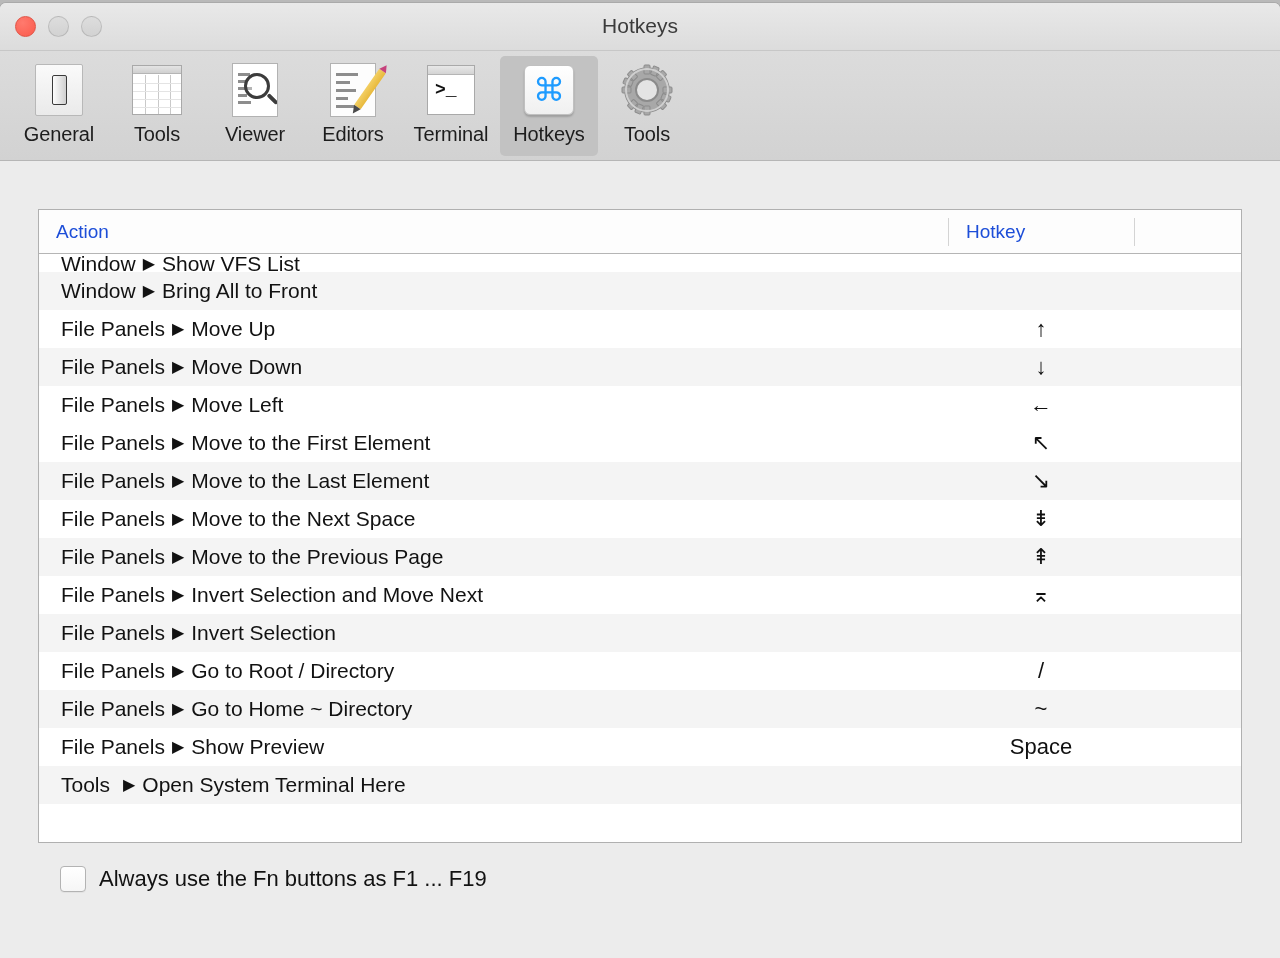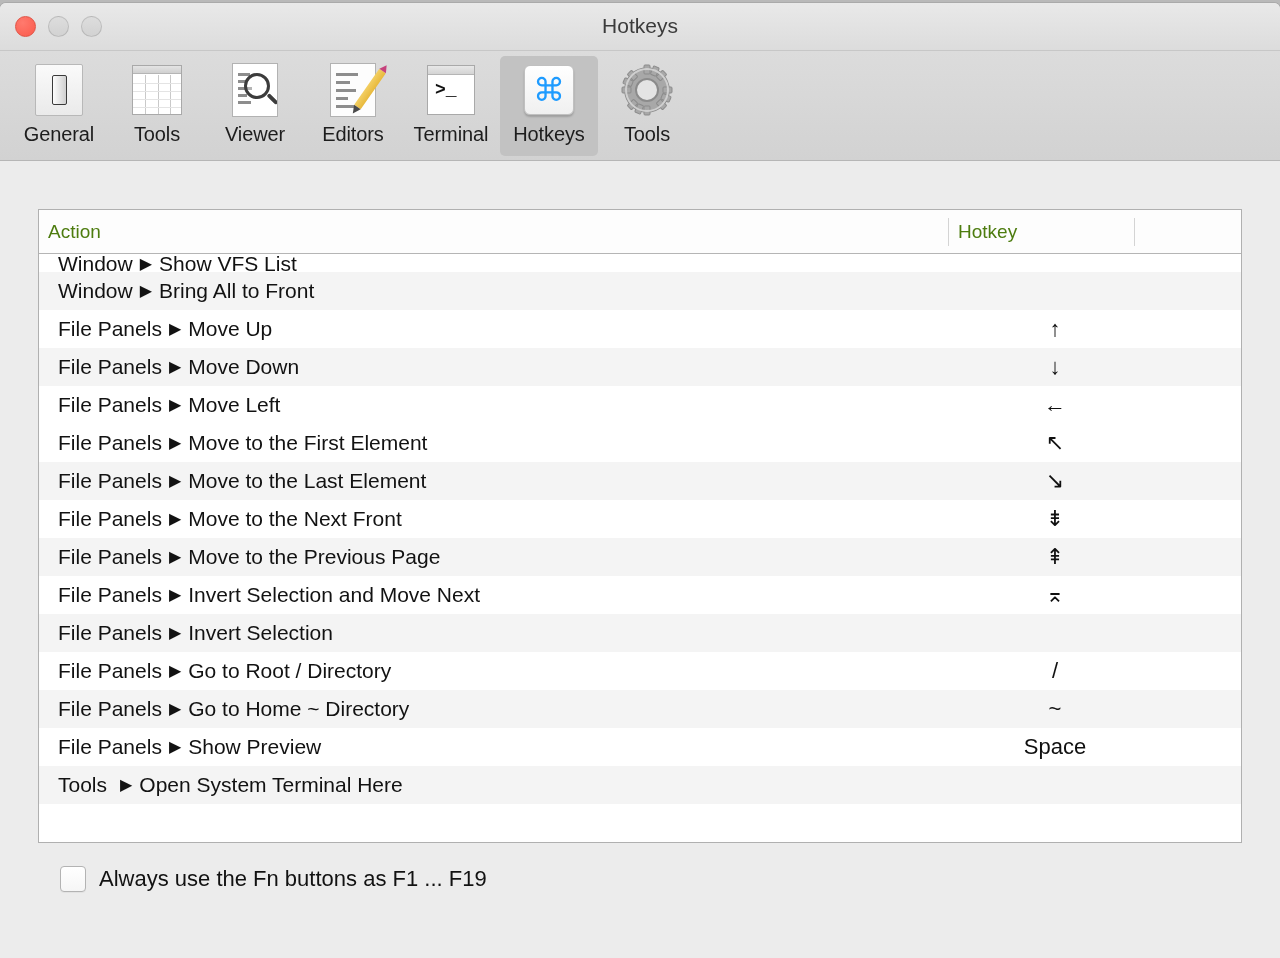--- a/index.html
+++ b/index.html
@@ -237,22 +237,22 @@
 
   .table-header {
     display: flex;
     height: 44px;
     background: #fdfdfd;
     border-bottom: 1px solid #b5b5b5;
     align-items: center;
   }
   .th {
     font-size: 19px;
-    color: #4d7c0f;
-    padding-left: 9px;
+    color: #1d4ed8;
+    padding-left: 17px;
     height: 28px;
     line-height: 28px;
   }
   .th.action { width: 909px; }
   .th.hotkey { width: 186px; border-left: 1px solid #d4d4d4; }
   .th.extra  { flex: 1; border-left: 1px solid #d4d4d4; }
 
   .table-body {
     position: relative;
     height: 588px;
@@ -266,24 +266,23 @@
     font-size: 21px;
     color: #121212;
   }
   .row.odd  { background: #ffffff; }
   .row.even { background: #f4f4f4; }
   .row.clipped { height: 18px; align-items: flex-end; }
   .row.clipped .cell-action { margin-bottom: -4px; }
 
   .cell-action {
     width: 909px;
-    padding-left: 5px;
+    padding-left: 22px;
     white-space: nowrap;
     overflow: hidden;
-    margin-left: 14px;
   }
   .cell-hotkey {
     width: 186px;
     text-align: center;
     font-size: 22px;
     color: #101010;
   }
   .cell-extra { flex: 1; }
 
   .sep { padding: 0 7px; font-size: 16px; position: relative; top: -2px; }
@@ -469,21 +468,21 @@
             <div class="cell-action"><span>File Panels</span><span class="sep">▶</span><span>Move to the First Element</span></div>
             <div class="cell-hotkey">↖</div>
             <div class="cell-extra"></div>
           </div>
           <div class="row even">
             <div class="cell-action"><span>File Panels</span><span class="sep">▶</span><span>Move to the Last Element</span></div>
             <div class="cell-hotkey">↘</div>
             <div class="cell-extra"></div>
           </div>
           <div class="row odd">
-            <div class="cell-action"><span>File Panels</span><span class="sep">▶</span><span>Move to the Next Front</span></div>
+            <div class="cell-action"><span>File Panels</span><span class="sep">▶</span><span>Move to the Next Space</span></div>
             <div class="cell-hotkey">⇟</div>
             <div class="cell-extra"></div>
           </div>
           <div class="row even">
             <div class="cell-action"><span>File Panels</span><span class="sep">▶</span><span>Move to the Previous Page</span></div>
             <div class="cell-hotkey">⇞</div>
             <div class="cell-extra"></div>
           </div>
           <div class="row odd">
             <div class="cell-action"><span>File Panels</span><span class="sep">▶</span><span>Invert Selection and Move Next</span></div>

